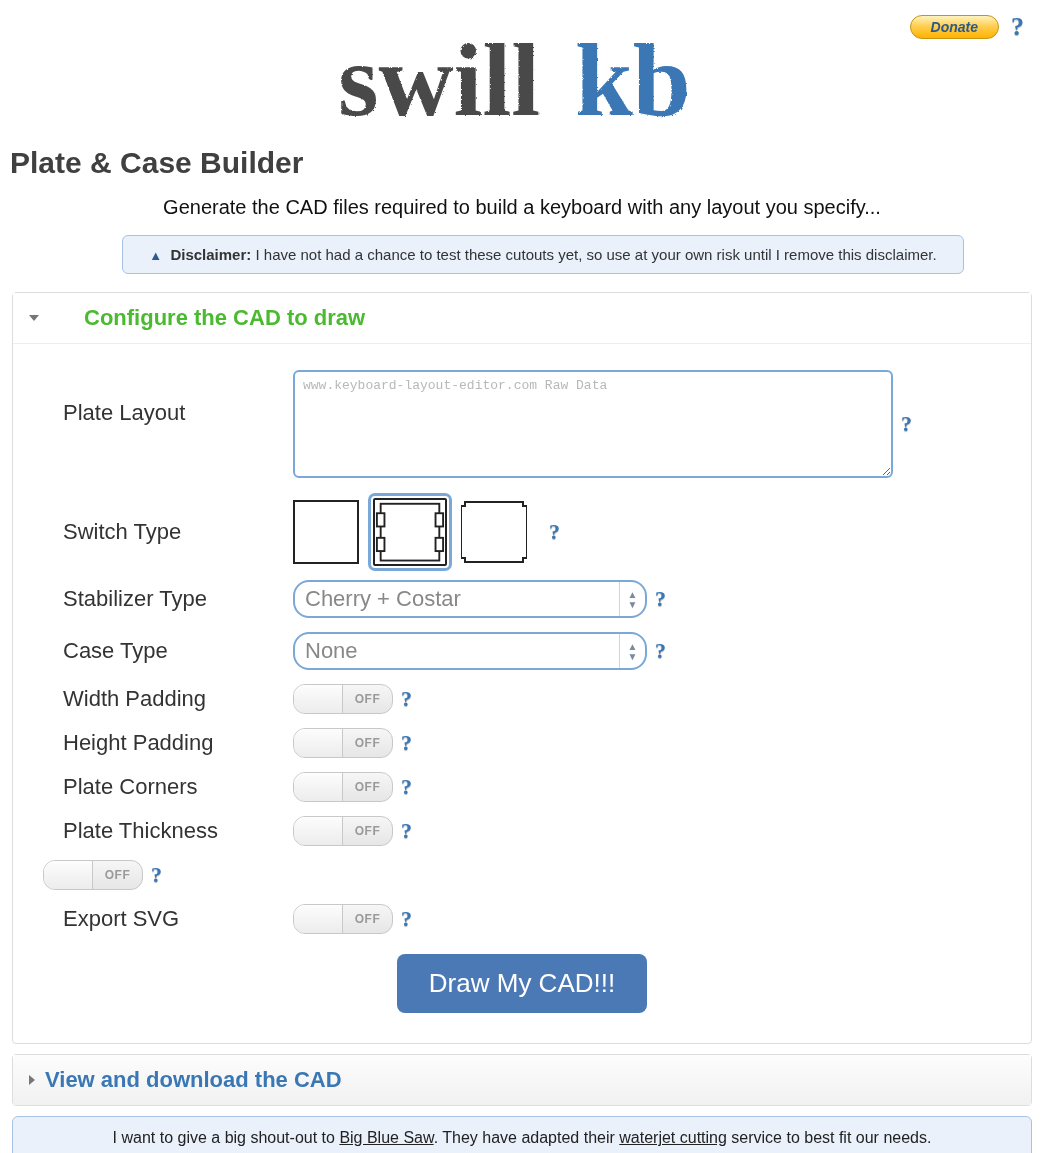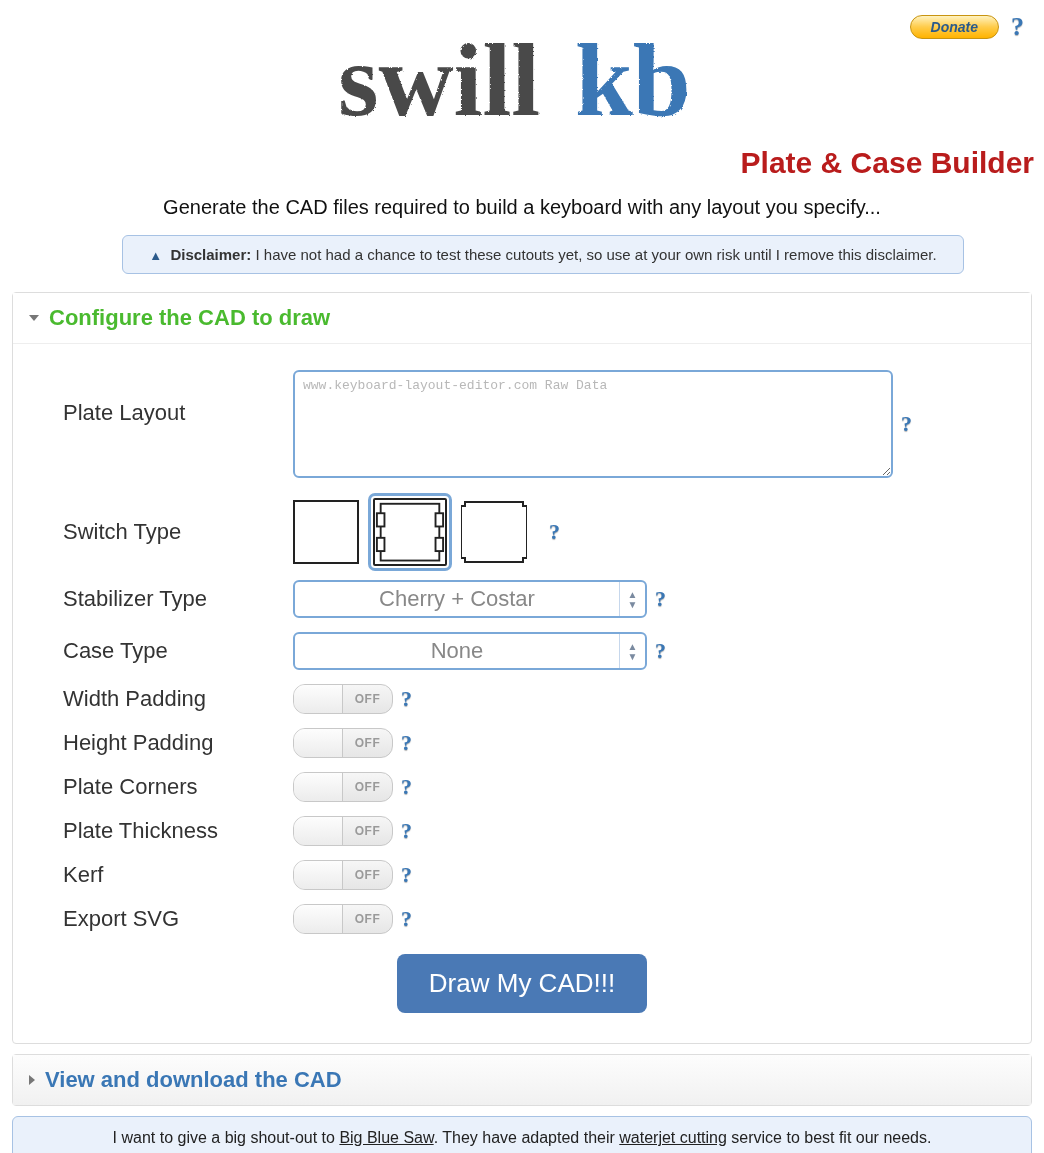--- a/index.html
+++ b/index.html
@@ -51,22 +51,22 @@
     text-shadow: 0 1px 1px rgba(0,0,0,0.3);
     margin-left: 8px;
     vertical-align: middle;
   }
   .header-logo {
     text-align: center;
     margin-top: 10px;
   }
   .logo-svg { display:inline-block; }
   .subtitle {
-    text-align: right;
-    color: #b91c1c;
+    text-align: left;
+    color: #404040;
     font-weight: bold;
     font-size: 30px;
     margin: 2px 0 16px 0;
   }
   .tagline {
     text-align: center;
     font-size: 20px;
     color: #111;
     margin-bottom: 16px;
   }
@@ -91,21 +91,21 @@
     margin: 0 2px 10px 2px;
   }
   .acc-header {
     padding: 12px 16px;
     font-size: 22px;
     font-weight: bold;
     cursor: pointer;
     display: flex;
     align-items: center;
   }
-  .acc-header.open { color: #4aba2f; border-bottom: 1px solid #eee; background:#fff; }
+  .acc-header.open { color: #4aba2f; border-bottom: 1px solid #eee; background:#fff;gap:35px; }
   .acc-header.closed { color: #3a77b5; background: linear-gradient(#fdfdfd,#f1f1f1); }
   .caret {
     width: 0; height: 0;
     margin-right: 10px;
     display:inline-block;
   }
   .caret-down { border-left:5px solid transparent; border-right:5px solid transparent; border-top:6px solid #777; }
   .caret-right { border-top:5px solid transparent; border-bottom:5px solid transparent; border-left:6px solid #777; }
   .acc-body { padding: 26px 30px 30px 30px; }
   .form-row {
@@ -149,25 +149,24 @@
     outline: 3px solid #7aa8d8;
     outline-offset: 2px;
     border-radius:2px;
     width: 74px; height: 68px;
   }
   .switch-opt-3 svg { width:100%; height:100%; }
 
   .select-wrap {
     width: 354px;
     border: 2px solid #7aa8d8;
-    border-radius: 6px;
+    border-radius: 16px;
     display:flex;
     overflow:hidden;
     background:#fff;
-    text-align:center;
   }
   .select-wrap .sel-val {
     flex:1;
     padding: 4px 10px;
     font-size: 22px;
     color: #888;
   }
   .select-wrap .sel-arrows {
     width: 26px;
     border-left: 1px solid #c6d7ec;
@@ -362,21 +361,20 @@
       <div class="form-control-area">
         <div class="toggle">
             <div class="knob"></div>
             <div class="lab">OFF</div>
           </div>
         <span class="help-icon-sm">?</span>
       </div>
     </div>
 
     <div class="form-row">
-      <div class="form-label">Kerf</div>
       <div class="form-control-area">
         <div class="toggle">
             <div class="knob"></div>
             <div class="lab">OFF</div>
           </div>
         <span class="help-icon-sm">?</span>
       </div>
     </div>
 
     <div class="form-row">

